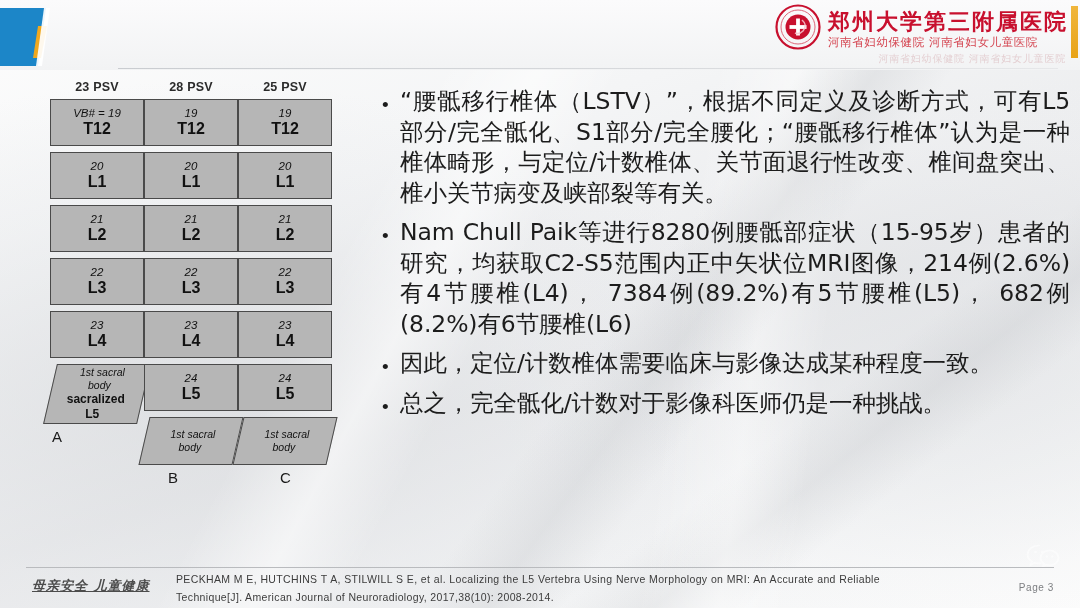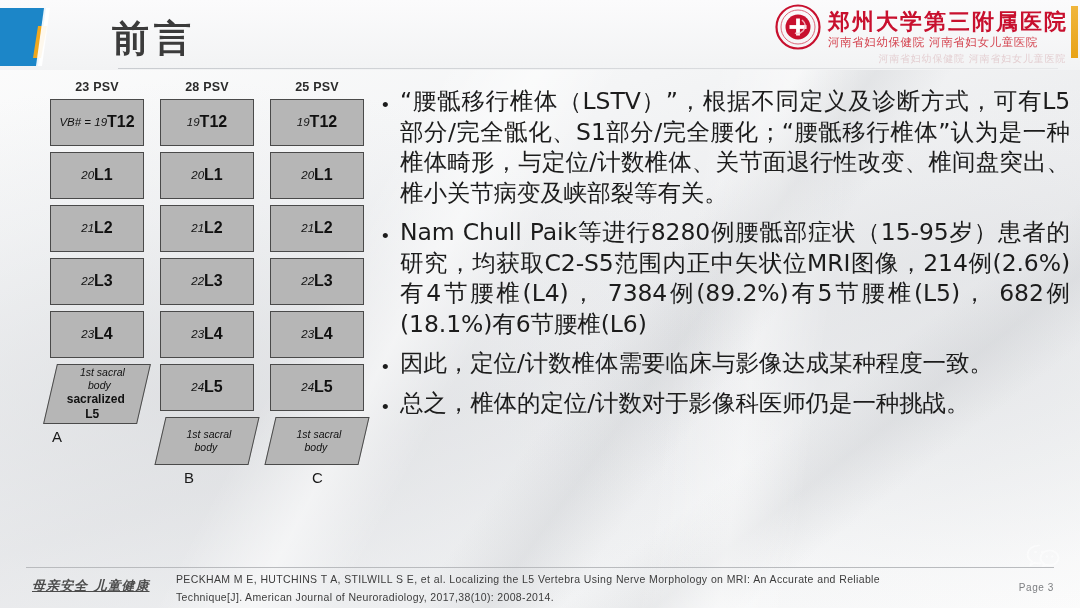--- a/index.html
+++ b/index.html
@@ -109,39 +109,39 @@
   }
 
   
   .diagram {
     position: absolute;
     left: 50px;
     top: 80px;
     width: 330px;
     height: 480px;
   }
-  .columns { display: flex; gap: 16px; }
+  .columns { display: flex; gap: 0; }
   .column { width: 94px; position: relative; }
   .col-head {
     text-align: center;
     font-size: 12.5px;
     font-weight: bold;
     color: #2b2b2b;
     margin-bottom: 5px;
     letter-spacing: 0.2px;
   }
   .vert-list { display: flex; flex-direction: column; gap: 6px; }
 
   .vert {
     position: relative;
     background: #b6b6b6;
     border: 1.3px solid #4a4a4a;
     height: 47px;
     display: flex;
-    flex-direction: row;
+    flex-direction: column;
     align-items: center;
     justify-content: center;
     color: #111;
   }
   .vert .num {
     font-size: 11.5px;
     font-style: italic;
     line-height: 1.15;
   }
   .vert .lbl {
@@ -302,21 +302,20 @@
   <div class="header">
 
     <div class="accent-shape">
       <svg width="56" height="58" viewBox="0 0 56 58">
         <polygon points="0,0 46,0 38,58 0,58" fill="#1c86c8"></polygon>
         <polygon points="38,18 47,18 41,50 33,50" fill="#f0a81e"></polygon>
         <polygon points="44,0 50,0 42,58 36,58" fill="#ffffff" opacity="0.92"></polygon>
       </svg>
     </div>
 
-    <div class="title">前言</div>
     <div class="header-rule"></div>
 
     <div class="logo">
       <div class="logo-seal">
         <svg width="46" height="46" viewBox="0 0 46 46">
           <circle cx="23" cy="23" r="21.5" fill="none" stroke="#c8102e" stroke-width="2.2"></circle>
           <circle cx="23" cy="23" r="17" fill="none" stroke="#d9566a" stroke-width="0.9"></circle>
           <circle cx="23" cy="23" r="12.5" fill="#c8102e"></circle>
           <rect x="21.1" y="14.5" width="3.8" height="17" fill="#ffffff"></rect>
           <rect x="14.5" y="21.1" width="17" height="3.8" fill="#ffffff"></rect>
@@ -443,31 +442,31 @@
 
   <div class="content">
 
     <div class="bullet">
       <div class="bullet-dot">•</div>
       <div class="bullet-text">“腰骶移行椎体（LSTV）”，根据不同定义及诊断方式，可有L5部分/完全骶化、S1部分/完全腰化；“腰骶移行椎体”认为是一种椎体畸形，与定位/计数椎体、关节面退行性改变、椎间盘突出、椎小关节病变及峡部裂等有关。</div>
     </div>
 
     <div class="bullet">
       <div class="bullet-dot">•</div>
-      <div class="bullet-text">Nam Chull Paik等进行8280例腰骶部症状（15-95岁）患者的研究，均获取C2-S5范围内正中矢状位MRI图像，214例(2.6%)有4节腰椎(L4)， 7384例(89.2%)有5节腰椎(L5)， 682例(18.1%)有6节腰椎(L6)</div>
+      <div class="bullet-text">Nam Chull Paik等进行8280例腰骶部症状（15-95岁）患者的研究，均获取C2-S5范围内正中矢状位MRI图像，214例(2.6%)有4节腰椎(L4)， 7384例(89.2%)有5节腰椎(L5)， 682例(8.2%)有6节腰椎(L6)</div>
     </div>
 
     <div class="bullet">
       <div class="bullet-dot">•</div>
       <div class="bullet-text">因此，定位/计数椎体需要临床与影像达成某种程度一致。</div>
     </div>
 
     <div class="bullet">
       <div class="bullet-dot">•</div>
-      <div class="bullet-text">总之，椎体的定位/计数对于影像科医师仍是一种挑战。</div>
+      <div class="bullet-text">总之，完全骶化/计数对于影像科医师仍是一种挑战。</div>
     </div>
 
   </div>
 
   <div class="wechat">
     <svg width="36" height="28" viewBox="0 0 36 28">
       <path d="M13 3.5 C6.6 3.5 1.6 7.6 1.6 12.5 c0 2.8 1.7 5.3 4.3 6.9 l-1.1 3.3 3.7 -1.9 c1.4 .4 2.9 .6 4.5 .6 .5 0 1 0 1.5 -.1" fill="none" stroke="#ffffff" stroke-width="1.7" stroke-linecap="round"></path>
       <circle cx="9.5" cy="10" r="1.35" fill="#ffffff"></circle>
       <circle cx="16.3" cy="10" r="1.35" fill="#ffffff"></circle>
       <path d="M23.5 8.5 c-5 0 -9 3.4 -9 7.5 0 2.3 1.3 4.4 3.4 5.7 l-.8 2.6 2.9 -1.5 c1.1 .3 2.3 .5 3.5 .5 5 0 9 -3.4 9 -7.3 0 -4.1 -4 -7.5 -9 -7.5 z" fill="none" stroke="#ffffff" stroke-width="1.6" stroke-linecap="round"></path>

